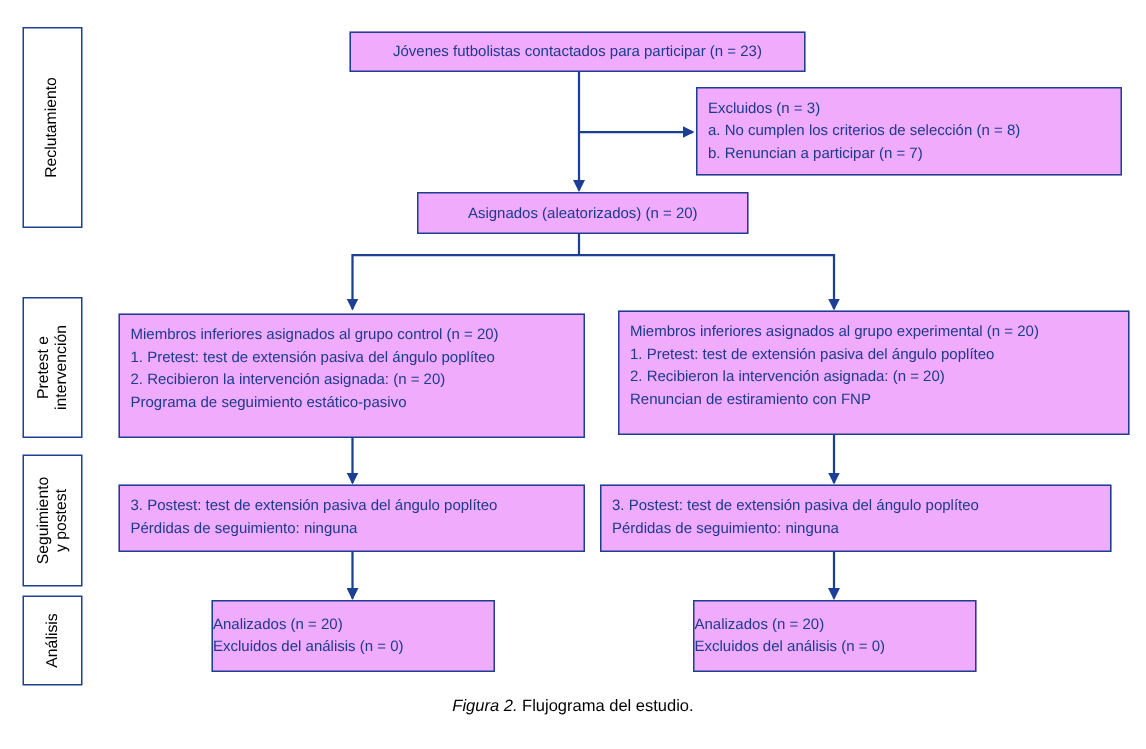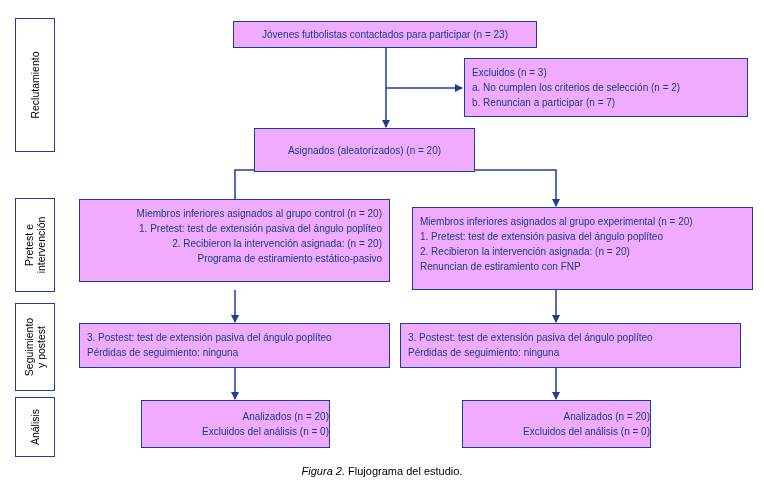--- a/index.html
+++ b/index.html
@@ -9,27 +9,27 @@
     color:#1c3a8f; overflow:hidden;
   }
   
   .fbox {
     position:absolute; box-sizing:border-box; background:#f0abfc;
     border:1.5px solid #1c3f94; font-size:10px;
   }
   .center { display:flex; align-items:center; justify-content:center; white-space:nowrap; }
   .lines { padding:6px 7px; line-height:15px; }
   .lines div { white-space:nowrap; }
-  .center-lines { display:flex; flex-direction:column; align-items:flex-end; justify-content:center; line-height:15px; }
+  .center-lines { display:flex; flex-direction:column; align-items:flex-start; justify-content:center; line-height:15px; }
   .center-lines div { white-space:nowrap; }
 
   #box-contacted   { left:233px; top:21px;  width:304px; height:27px; }
   #box-excluded    { left:464px; top:58px;  width:284px; height:59px; }
-  #box-randomized  { left:254px; top:128px; width:221px; height:44px; }
-  #box-ctrl-group  { left:79px;  top:199px; width:311px; height:83px;text-align:right; }
+  #box-randomized  { left:278px; top:128px; width:221px; height:28px; }
+  #box-ctrl-group  { left:79px;  top:209px; width:311px; height:83px; }
   #box-exp-group   { left:400px; top:207px; width:341px; height:83px;margin-left:12px; }
   #box-ctrl-post   { left:79px;  top:323px; width:311px; height:45px; }
   #box-exp-post    { left:400px; top:323px; width:341px; height:45px; }
   #box-ctrl-ana    { left:141px; top:400px; width:189px; height:48px; }
   #box-exp-ana     { left:462px; top:400px; width:189px; height:48px; }
 
   
   .stage {
     position:absolute; left:15px; width:40px; box-sizing:border-box;
     border:1.5px solid #1c3f94; background:#ffffff;
@@ -83,33 +83,33 @@
   <div class="stage" id="stage-4">
     <span>Análisis</span>
   </div>
 
   <div class="fbox center" id="box-contacted">
     <span>Jóvenes futbolistas contactados para participar (n = 23)</span>
   </div>
 
   <div class="fbox lines" id="box-excluded">
       <div>Excluidos (n = 3)</div>
-      <div>a. No cumplen los criterios de selección (n = 2)</div>
+      <div>a. No cumplen los criterios de selección (n = 8)</div>
       <div>b. Renuncian a participar (n = 7)</div>
     </div>
 
   <div class="fbox center" id="box-randomized">
     <span>Asignados (aleatorizados) (n = 20)</span>
   </div>
 
   <div class="fbox lines" id="box-ctrl-group">
       <div>Miembros inferiores asignados al grupo control (n = 20)</div>
       <div>1. Pretest: test de extensión pasiva del ángulo poplíteo</div>
       <div>2. Recibieron la intervención asignada: (n = 20)</div>
-      <div>Programa de estiramiento estático-pasivo</div>
+      <div>Programa de seguimiento estático-pasivo</div>
     </div>
 
   <div class="fbox lines" id="box-exp-group">
       <div>Miembros inferiores asignados al grupo experimental (n = 20)</div>
       <div>1. Pretest: test de extensión pasiva del ángulo poplíteo</div>
       <div>2. Recibieron la intervención asignada: (n = 20)</div>
       <div>Renuncian de estiramiento con FNP</div>
     </div>
 
   <div class="fbox lines" id="box-ctrl-post">

